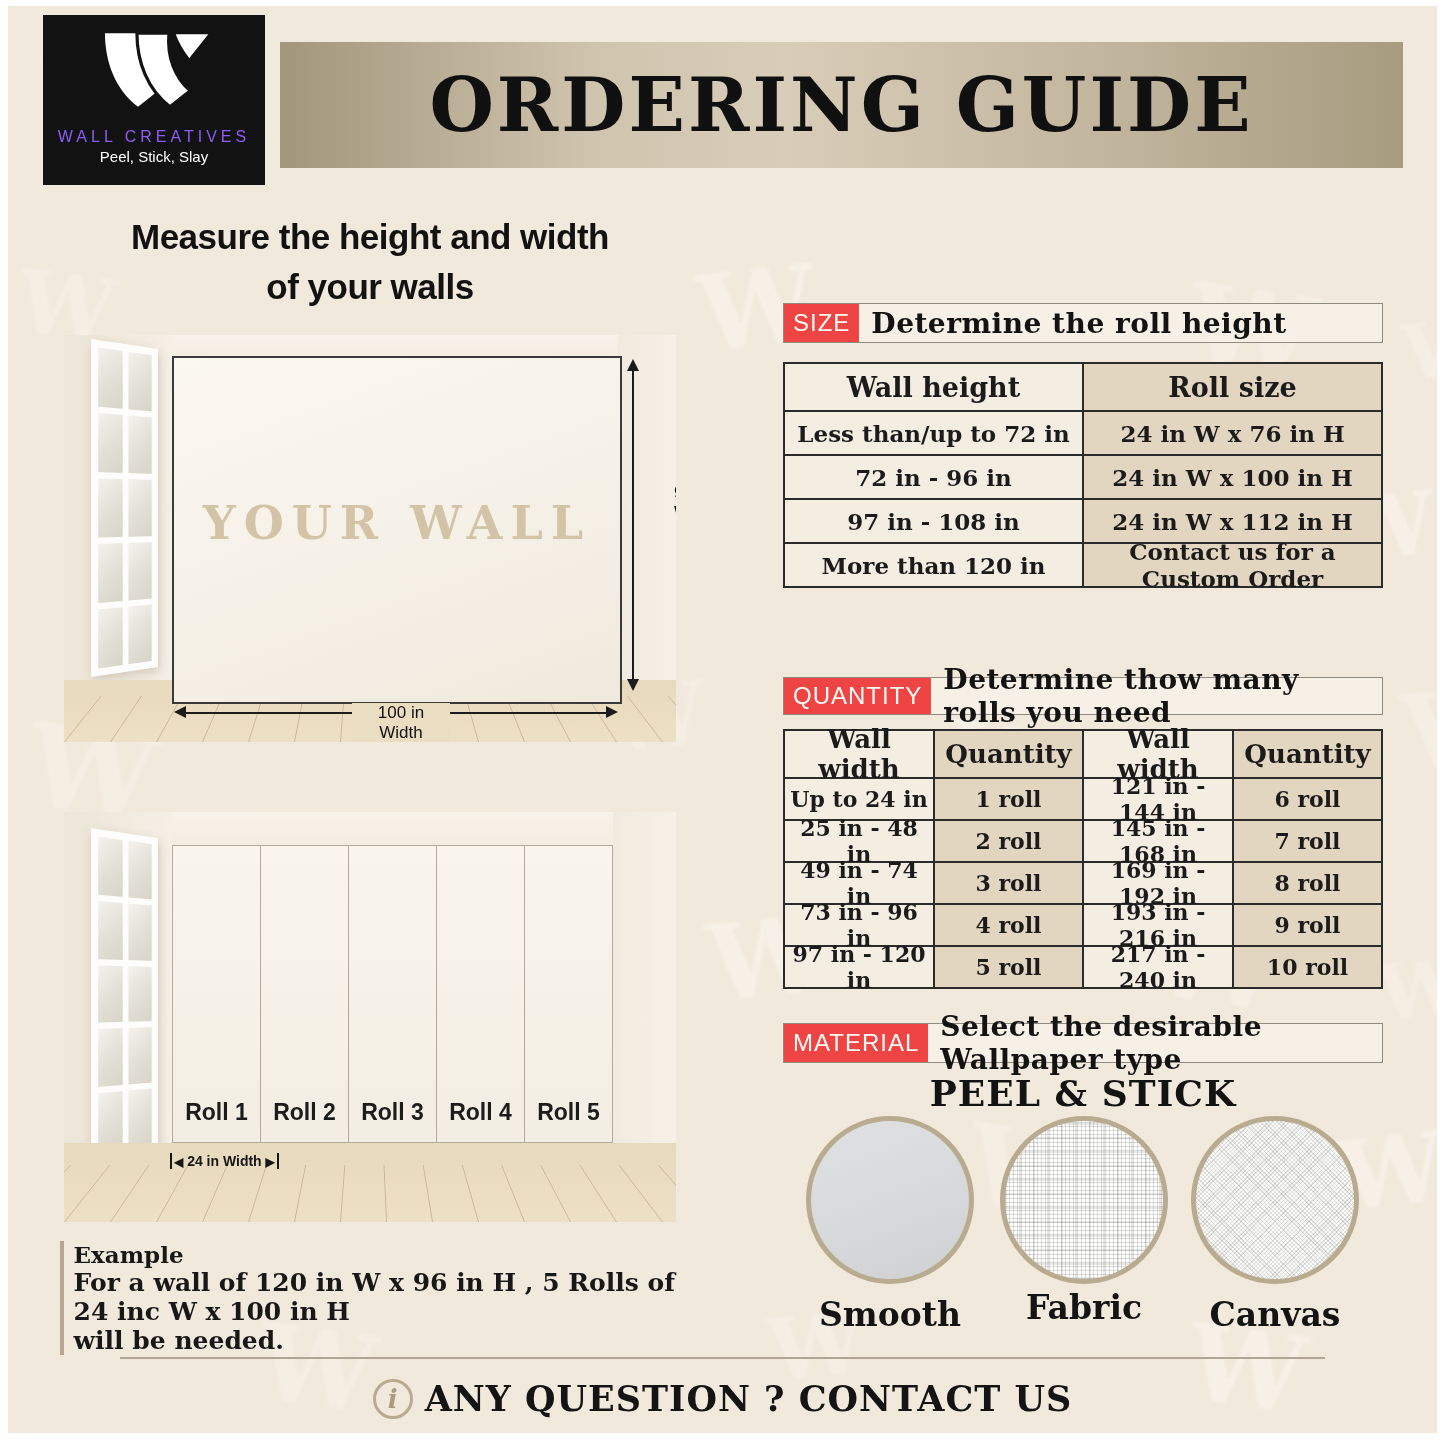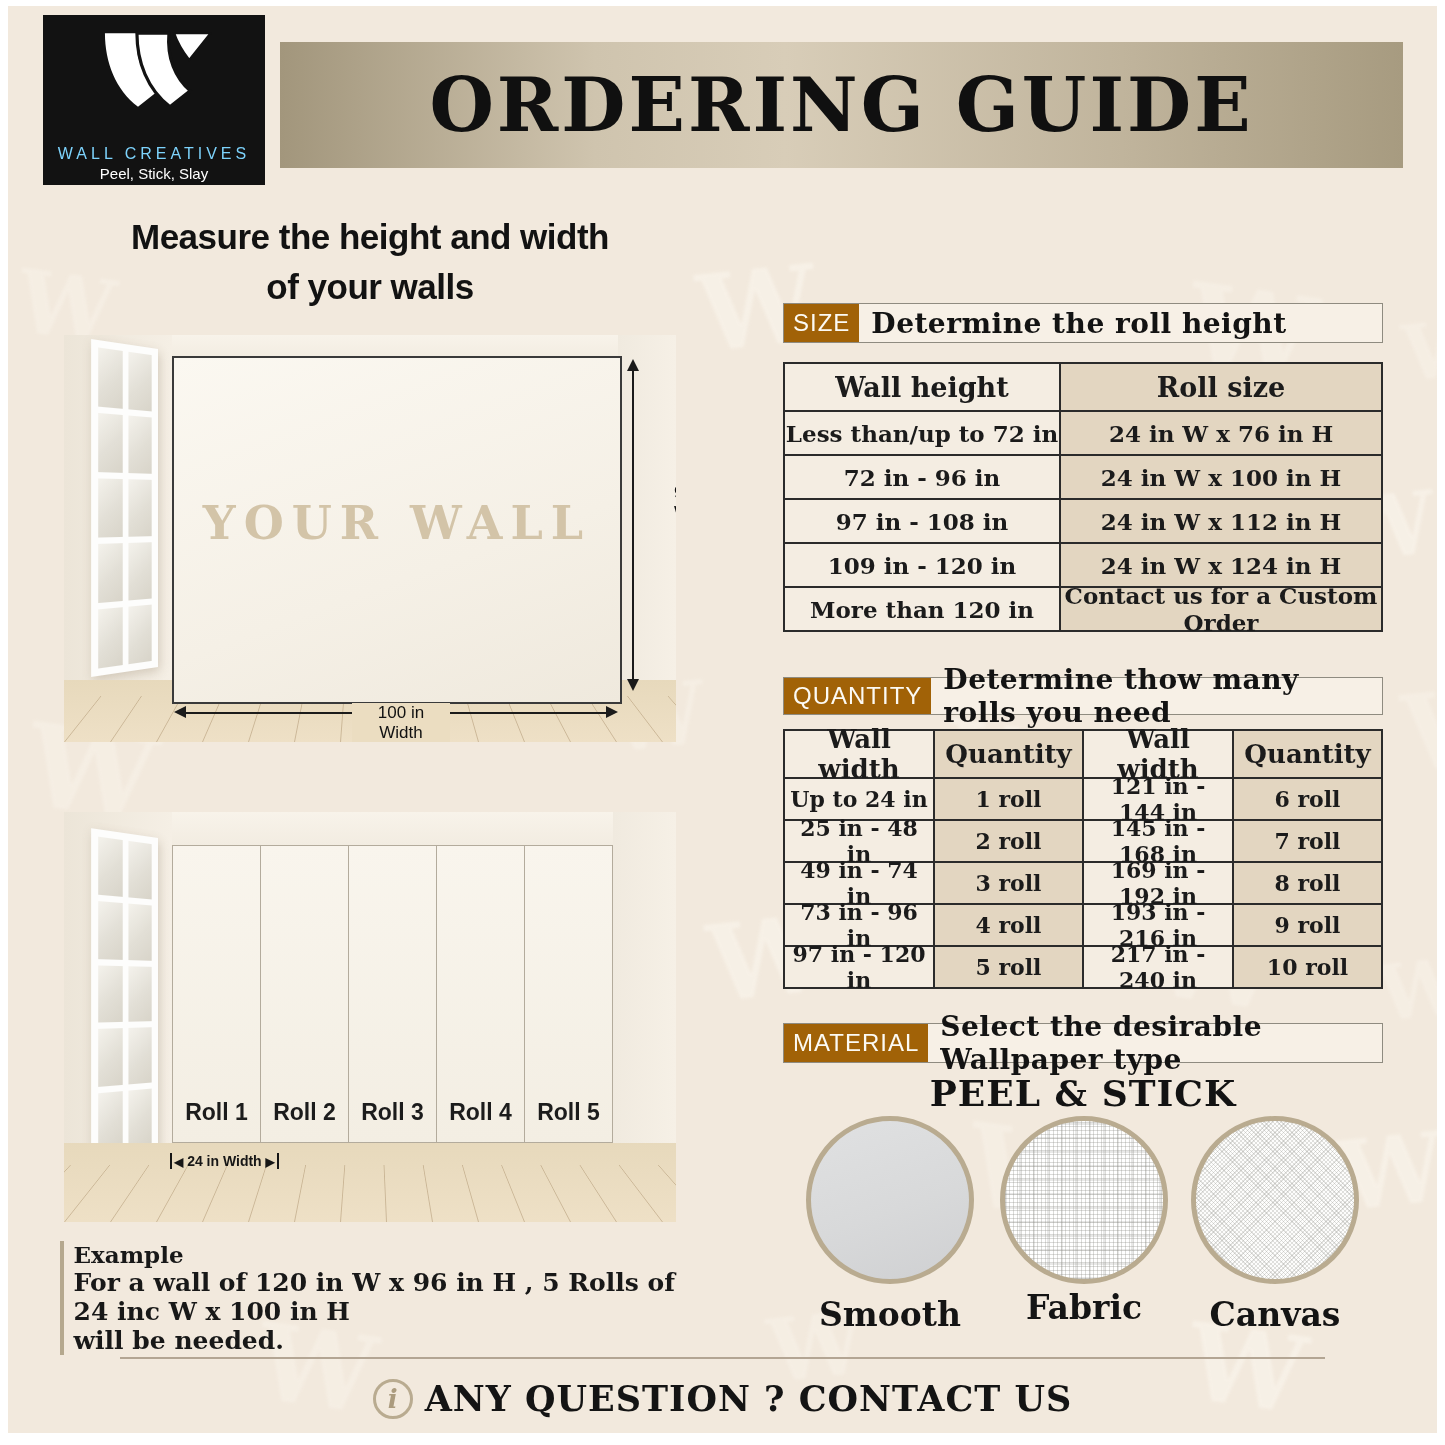--- a/index.html
+++ b/index.html
@@ -8,21 +8,21 @@
   .canvas-bg{position:absolute;left:8px;top:6px;right:8px;bottom:12px;background:#f2e9dd;}
   .wm-layer{position:absolute;left:8px;top:6px;right:8px;bottom:12px;overflow:hidden;pointer-events:none;}
   .wm{position:absolute;font-family:"DejaVu Serif",serif;font-weight:bold;color:#fbf7ef;
       filter:blur(1.5px);user-select:none;}
   .content{position:absolute;inset:0;}
 
   
   .logo-box{position:absolute;left:43px;top:15px;width:222px;height:170px;background:#121212;
             display:flex;flex-direction:column;align-items:center;justify-content:flex-start;}
   .logo-mark{margin-top:14px;width:150px;height:96px;}
-  .logo-name{color:#7dd3fc;font-size:16px;letter-spacing:4px;margin-top:20px;white-space:nowrap;}
+  .logo-name{color:#8b5cf6;font-size:16px;letter-spacing:4px;margin-top:3px;white-space:nowrap;}
   .logo-tag{color:#fff;font-size:15px;margin-top:2px;white-space:nowrap;}
   .banner{position:absolute;left:280px;top:42px;width:1123px;height:126px;
           background:linear-gradient(90deg,#a2967c 0%,#cfc4ae 28%,#d8cdb8 45%,#c0b49c 75%,#a79b80 100%);
           display:flex;align-items:center;justify-content:center;}
   .banner h1{margin:0;font-family:"DejaVu Serif",serif;font-weight:bold;font-size:74px;
              letter-spacing:3px;color:#101010;}
 
   
   .col-heading{position:absolute;font-weight:bold;font-size:35px;letter-spacing:-0.5px;
                color:#121212;text-align:center;line-height:50px;}
@@ -75,37 +75,37 @@
   
   .example{position:absolute;left:60px;top:1241px;width:650px;display:flex;}
   .example .bar{width:5px;background:#b5a88e;margin-right:10px;}
   .example .txt{font-family:"DejaVu Serif",serif;font-weight:bold;color:#181818;}
   .ex-title{font-size:23px;line-height:27px;}
   .ex-line{font-size:25px;line-height:29px;}
 
   
   .secbar{position:absolute;left:783px;width:600px;border:1px solid #8f8b80;background:#f7f0e6;
           display:flex;align-items:stretch;box-sizing:border-box;}
-  .secbar .tag{background:#a16207;color:#fcfaf4;font-size:24px;display:flex;align-items:center;
+  .secbar .tag{background:#ef4444;color:#fcfaf4;font-size:24px;display:flex;align-items:center;
                justify-content:center;padding:0 9px;letter-spacing:1px;}
   .secbar .sectitle{font-family:"DejaVu Serif",serif;font-weight:bold;font-size:28px;color:#131313;
                     display:flex;align-items:center;padding-left:12px;letter-spacing:0.5px;}
 
   
   .dtable{position:absolute;left:783px;width:600px;border:2px solid #2b2b2b;box-sizing:border-box;}
   .trow{display:flex;border-bottom:2px solid #2b2b2b;}
   .trow:last-child{border-bottom:none;}
   .tcell{display:flex;align-items:center;justify-content:center;text-align:center;
          font-family:"DejaVu Serif",serif;font-weight:bold;color:#1b1b1b;
          border-right:2px solid #2b2b2b;box-sizing:border-box;}
   .trow .tcell:last-child{border-right:none;}
   .thead .tcell{font-size:27px;}
   .size-table .tcell{font-size:23px;}
   .size-table .thead .tcell{font-size:27px;}
-  .size-table .c0{width:276px;background:#f4ede2;}
+  .size-table .c0{width:299px;background:#f4ede2;}
   .size-table .c1{flex:1;background:#e3d6c1;}
   .size-table .thead{height:46px;}
   .size-table .trow{height:42px;}
   .size-table .trow.thead{height:46px;}
   .qty-table .tcell{font-size:22px;}
   .qty-table .thead .tcell{font-size:26px;}
   .qty-table .c0,.qty-table .c2{width:150px;background:#f4ede2;}
   .qty-table .c1{width:149px;background:#e3d6c1;}
   .qty-table .c3{flex:1;background:#e3d6c1;}
   .qty-table .trow{height:40px;}
@@ -307,24 +307,20 @@
         </div>
         <div class="trow">
           <div class="tcell c0">72 in - 96 in</div>
           <div class="tcell c1">24 in W x 100 in H</div>
         </div>
         <div class="trow">
           <div class="tcell c0">97 in - 108 in</div>
           <div class="tcell c1">24 in W x 112  in H</div>
         </div>
         <div class="trow">
-          <div class="tcell c0">109 in - 120 in</div>
-          <div class="tcell c1">24 in W x 124 in H</div>
-        </div>
-        <div class="trow">
           <div class="tcell c0">More than 120 in</div>
           <div class="tcell c1">Contact us for a Custom Order</div>
         </div>
       </div>
 
     <div class="secbar" style="top:677px;height:38px;">
       <div class="tag">QUANTITY</div>
       <div class="sectitle">Determine thow many rolls you need</div>
     </div>
     <div class="dtable qty-table" style="top:729px;">

